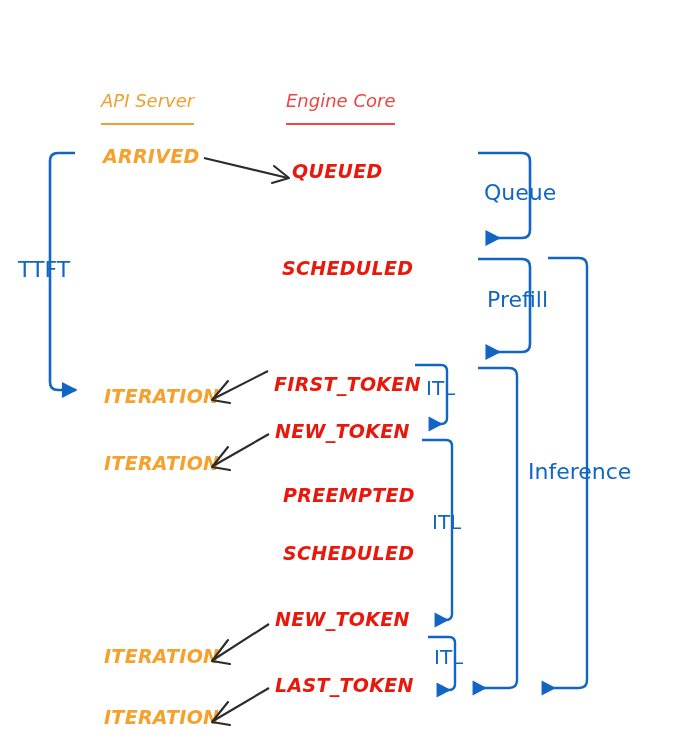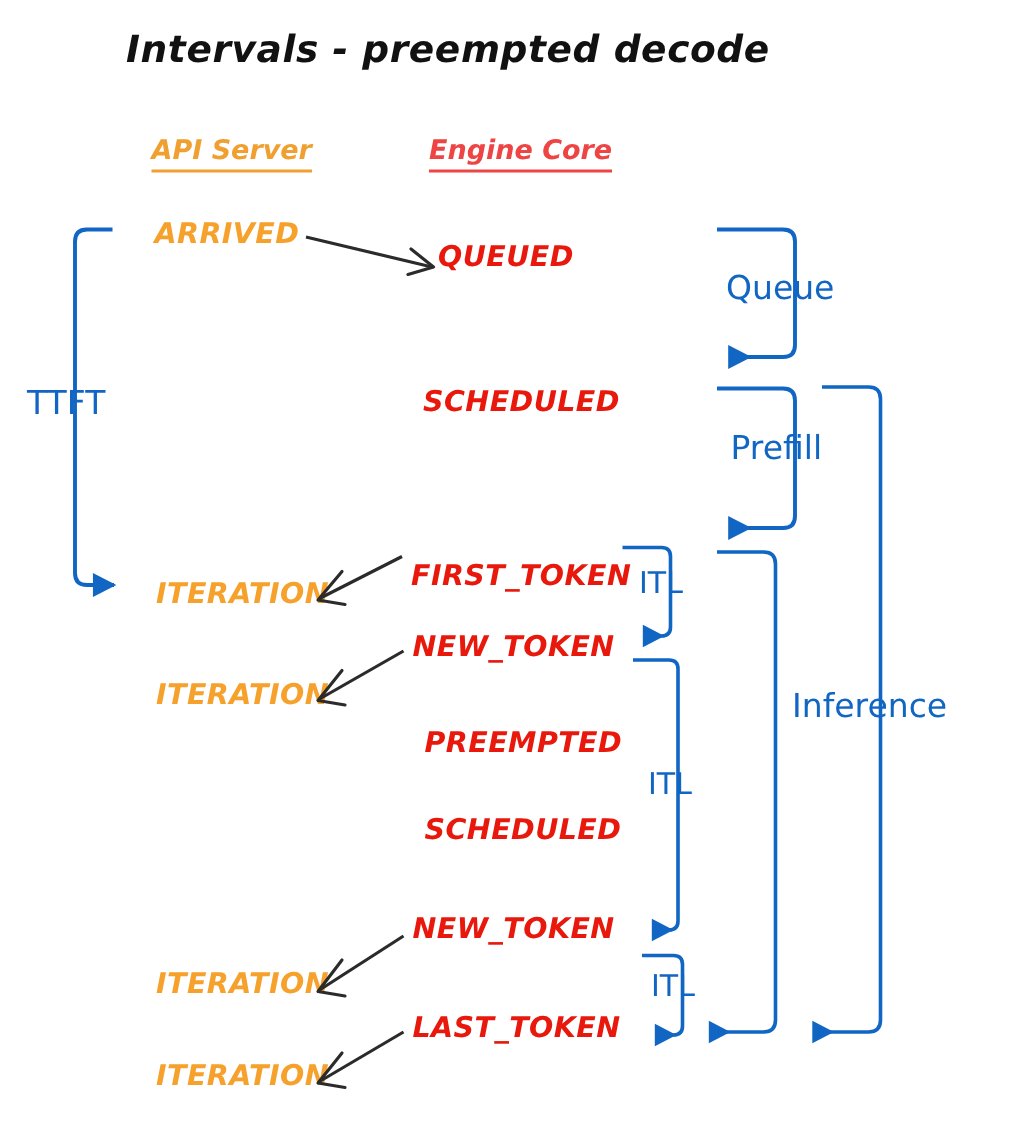--- a/index.html
+++ b/index.html
@@ -25,24 +25,24 @@
     font-style: italic;
     color: #111111;
     letter-spacing: 0.4px;
     white-space: nowrap;
   }
   .col-header {
     position: absolute;
     font-family: "DejaVu Sans", sans-serif;
     font-size: 18px;
     font-style: italic;
-    font-weight: bold;
+    font-weight: normal;
     white-space: nowrap;
     border-bottom: 2.2px solid currentColor;
-    padding-bottom: 2px;
+    padding-bottom: 12px;
   }
   .hdr-api { left: 101px; top: 90px; color: #F0A030; }
   .hdr-engine { left: 286px; top: 90px; color: #ef4444; }
 
   .evt {
     position: absolute;
     font-family: "DejaVu Sans", sans-serif;
     font-size: 19px;
     font-style: italic;
     font-weight: bold;
@@ -68,21 +68,20 @@
     width: 679px;
     height: 750px;
     pointer-events: none;
   }
 </style>
 </head>
 <body>
 
 <div id="canvas">
 
-  <div class="title">Intervals - preempted decode</div>
 
   <div class="col-header hdr-api">API Server</div>
   <div class="col-header hdr-engine">Engine Core</div>
 
   <div class="evt api" style="left:103px; top:145px;">ARRIVED</div>
   <div class="evt engine" style="left:292px; top:160px;">QUEUED</div>
   <div class="evt engine" style="left:282px; top:257px;">SCHEDULED</div>
   <div class="evt engine" style="left:274px; top:373px;">FIRST_TOKEN</div>
   <div class="evt api" style="left:104px; top:385px;">ITERATION</div>
   <div class="evt engine" style="left:275px; top:420px;">NEW_TOKEN</div>

